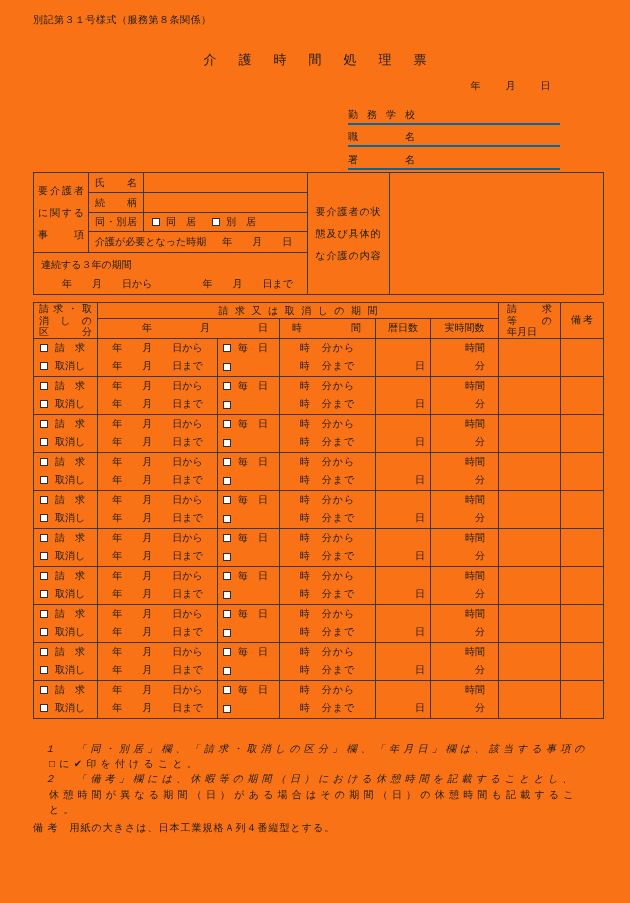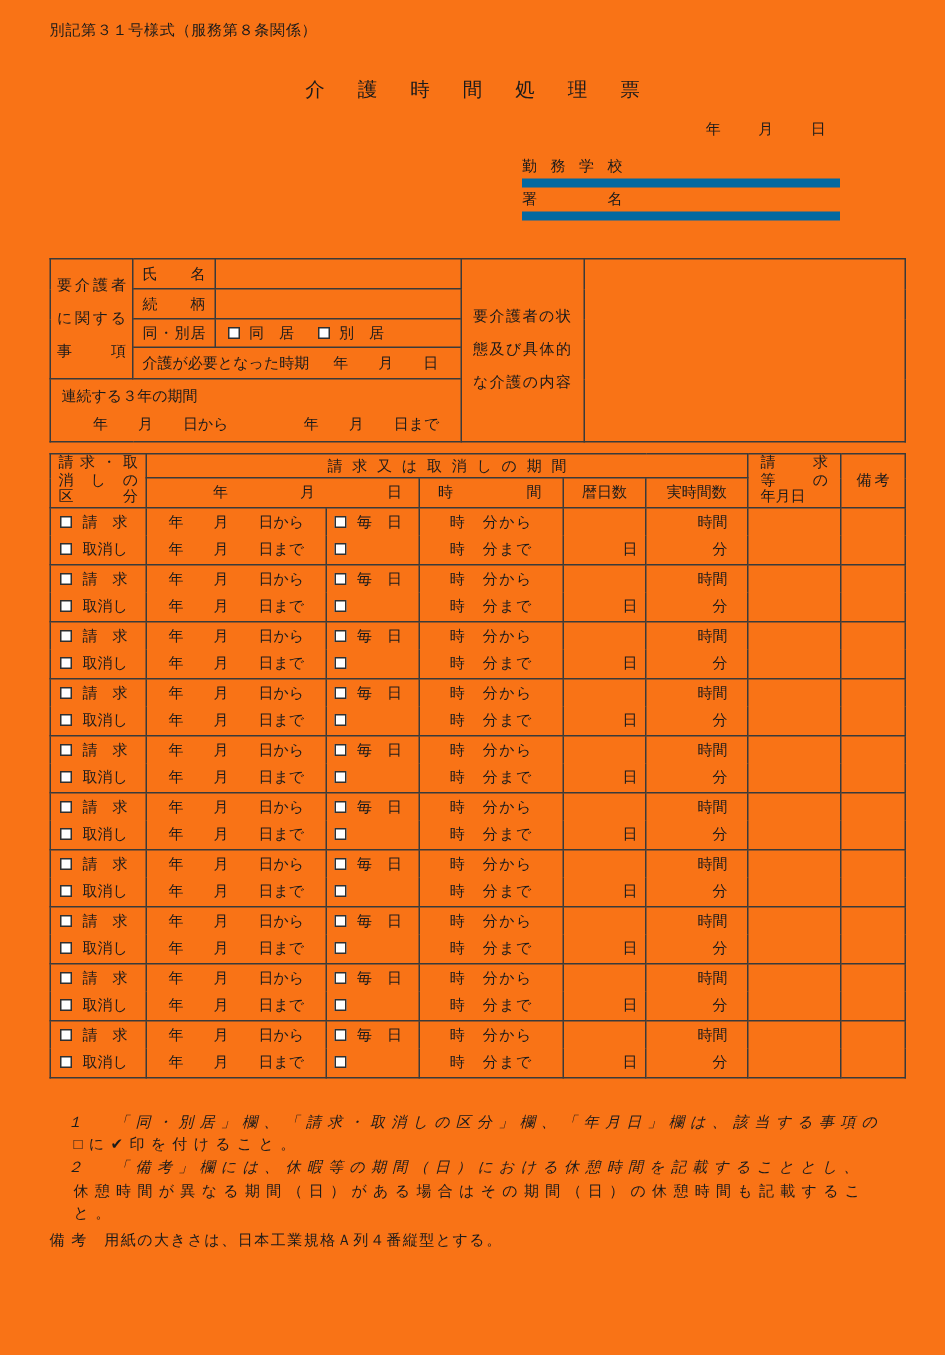--- a/index.html
+++ b/index.html
@@ -7,21 +7,21 @@
   .page {
     position:relative; width:630px; height:903px; background:#f97316;
     color:#1b1b1b; font-family:"Liberation Serif","DejaVu Serif",serif;
     font-size:10px; overflow:hidden;
   }
   .form-number { position:absolute; left:33px; top:13px; letter-spacing:.5px; }
   .title { position:absolute; left:0; top:51px; width:100%; text-align:center;
            font-size:13px; font-weight:normal; letter-spacing:4.5px; text-indent:4.5px; }
   .date-line { position:absolute; top:79px; right:72px; letter-spacing:7.5px; }
   .signature-block { position:absolute; left:348px; top:102px; width:212px; }
-  .sig-row { height:22.5px; border-bottom:6px solid #0369a1; display:flex; align-items:flex-end; }
+  .sig-row { height:22.5px; border-bottom:2px solid #0369a1; display:flex; align-items:flex-end; }
   .sig-label { display:inline-block; width:67px; text-align:justify; text-align-last:justify;
                text-justify:inter-character; padding-bottom:1px; }
   .sig-line { flex:1; height:100%; }
 
   table { border-collapse:collapse; table-layout:fixed; position:absolute; left:33px; width:570px; }
   td { border:1px solid #3a3a3a; padding:0; font-size:10px; vertical-align:middle; overflow:hidden; }
 
   
   .care-table { top:172px; }
   .care-table .sec-label, .care-table .cond-label { text-align:center; }
@@ -83,20 +83,24 @@
 
 <div class="page">
 
   <div class="form-number">別記第３１号様式（服務第８条関係）</div>
   <div class="title">介　護　時　間　処　理　票</div>
   <div class="date-line">年　月　日</div>
 
   <div class="signature-block">
     <div class="sig-row">
       <span class="sig-label">勤務学校</span>
+      <span class="sig-line"></span>
+    </div>
+    <div class="sig-row">
+      <span class="sig-label">職名</span>
       <span class="sig-line"></span>
     </div>
     <div class="sig-row">
       <span class="sig-label">署名</span>
       <span class="sig-line"></span>
     </div>
   </div>
 
   <table class="care-table">
     <colgroup>

